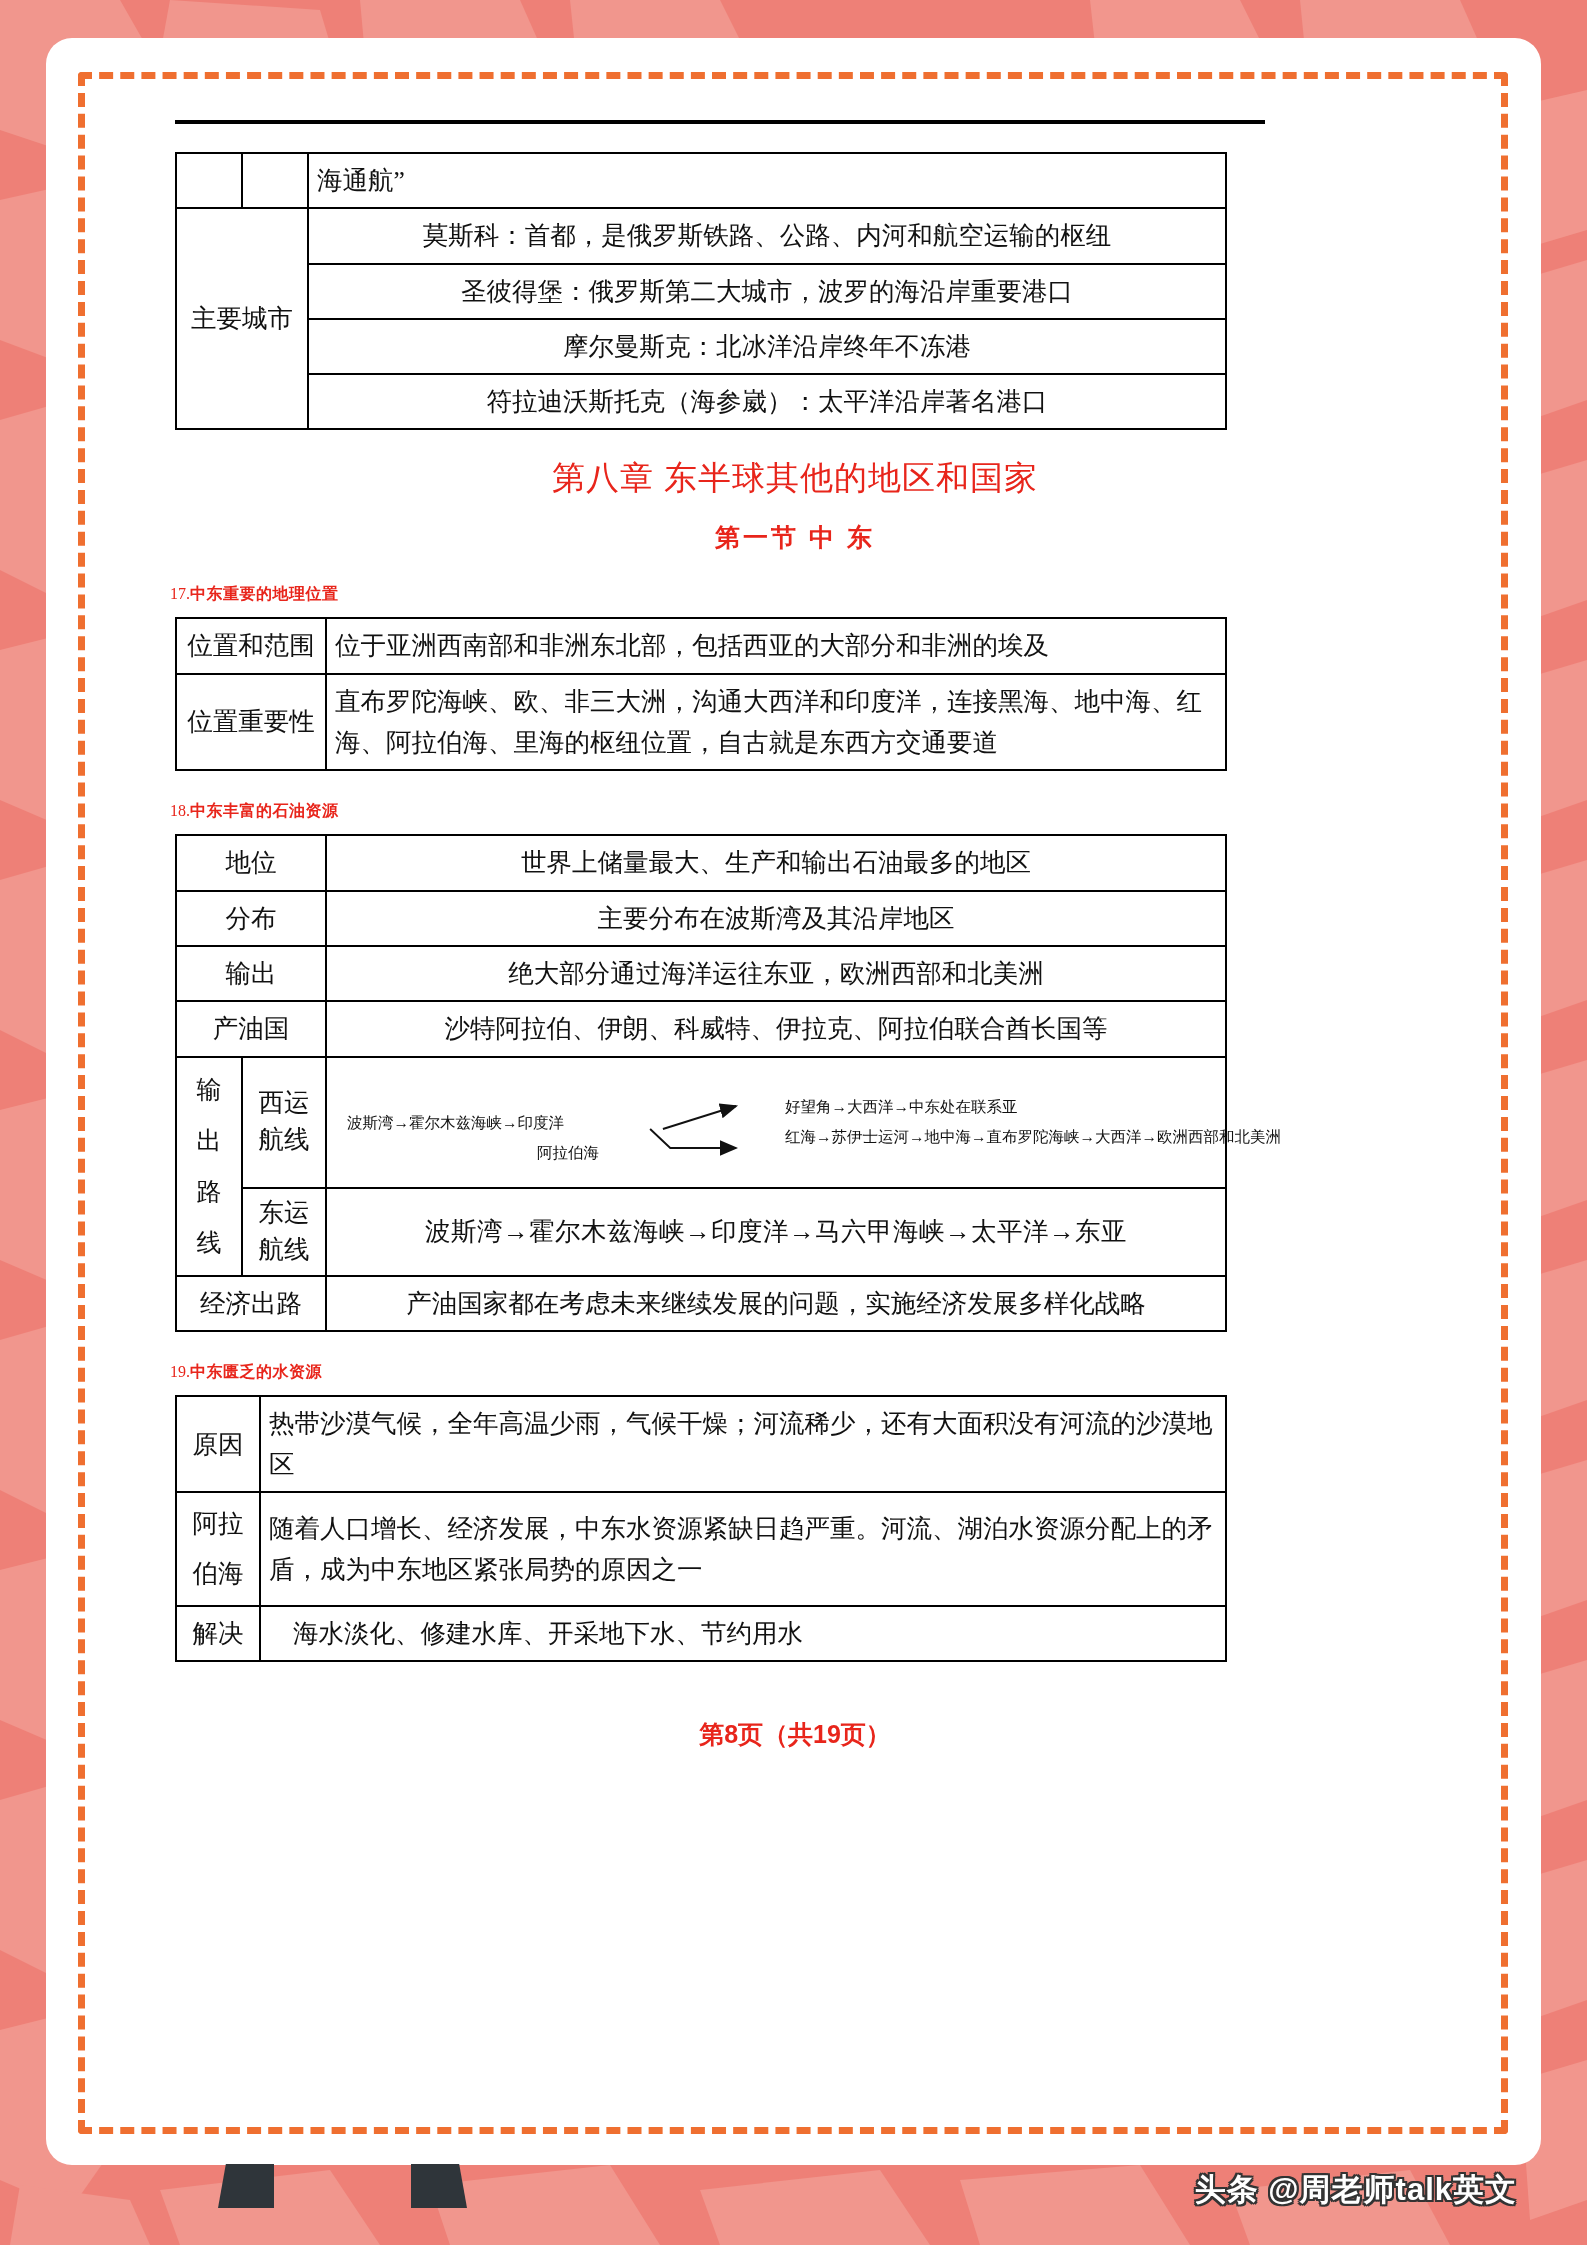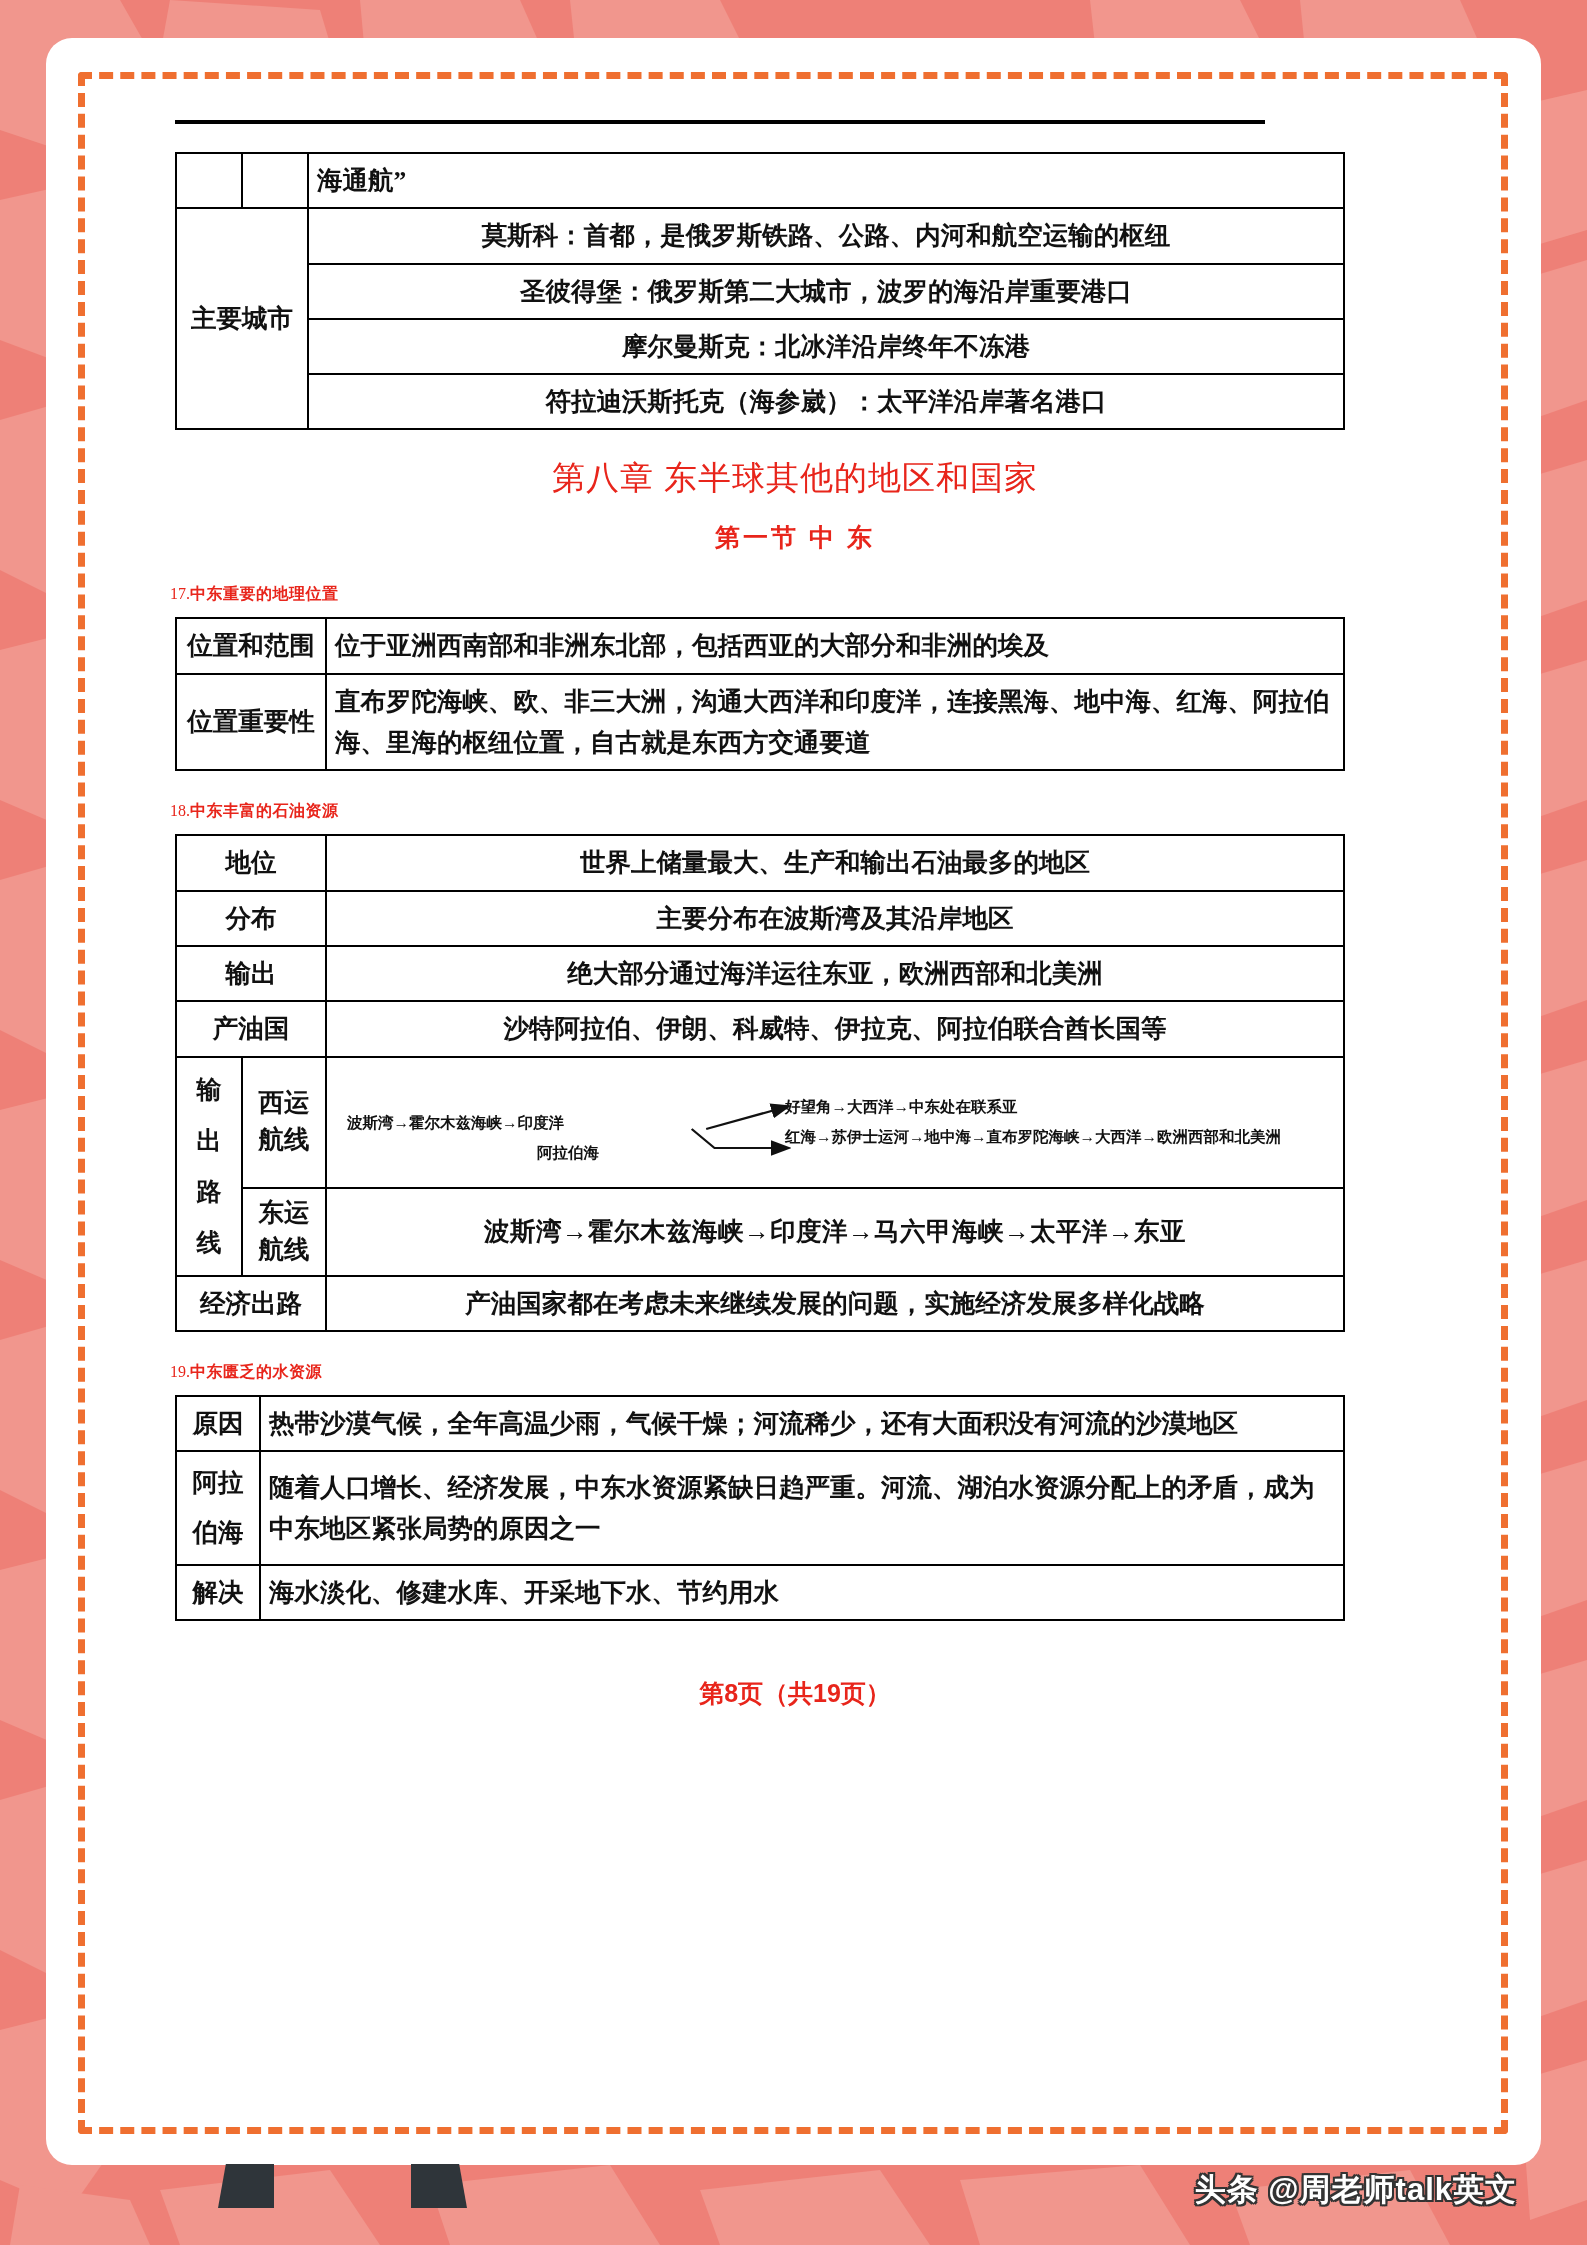--- a/index.html
+++ b/index.html
@@ -76,23 +76,22 @@
     width: 1090px;
     height: 4px;
     background: #000;
     margin: 0 0 28px 25px;
   }
 
   
   table.doc {
     border-collapse: collapse;
     table-layout: fixed;
-    width: 1170px;
+    width: 1052px;
     margin: 0 0 0 25px;
-    font-weight: bold;
   }
   table.doc td {
     border: 2px solid #000;
     padding: 6px 8px;
     font-size: 25.5px;
     line-height: 1.62;
     color: #111;
     vertical-align: middle;
     font-family: "Liberation Serif", "DejaVu Serif", serif;
   }
@@ -391,21 +390,21 @@
       <tr>
         <td class="lbl">原因</td>
         <td class="lft">热带沙漠气候，全年高温少雨，气候干燥；河流稀少，还有大面积没有河流的沙漠地区</td>
       </tr>
       <tr>
         <td class="lbl" style="line-height:1.95;">阿拉伯海</td>
         <td class="lft">随着人口增长、经济发展，中东水资源紧缺日趋严重。河流、湖泊水资源分配上的矛盾，成为中东地区紧张局势的原因之一</td>
       </tr>
       <tr>
         <td class="lbl">解决</td>
-        <td class="lft" style="padding-left:8px;">海水淡化、修建水库、开采地下水、节约用水</td>
+        <td class="lft" style="padding-left:32px;">海水淡化、修建水库、开采地下水、节约用水</td>
       </tr>
     </tbody>
   </table>
 
   <div class="page-footer">第8页（共19页）</div>
 
 </div>
 
 <div id="watermark">头条 @周老师talk英文</div>
 

